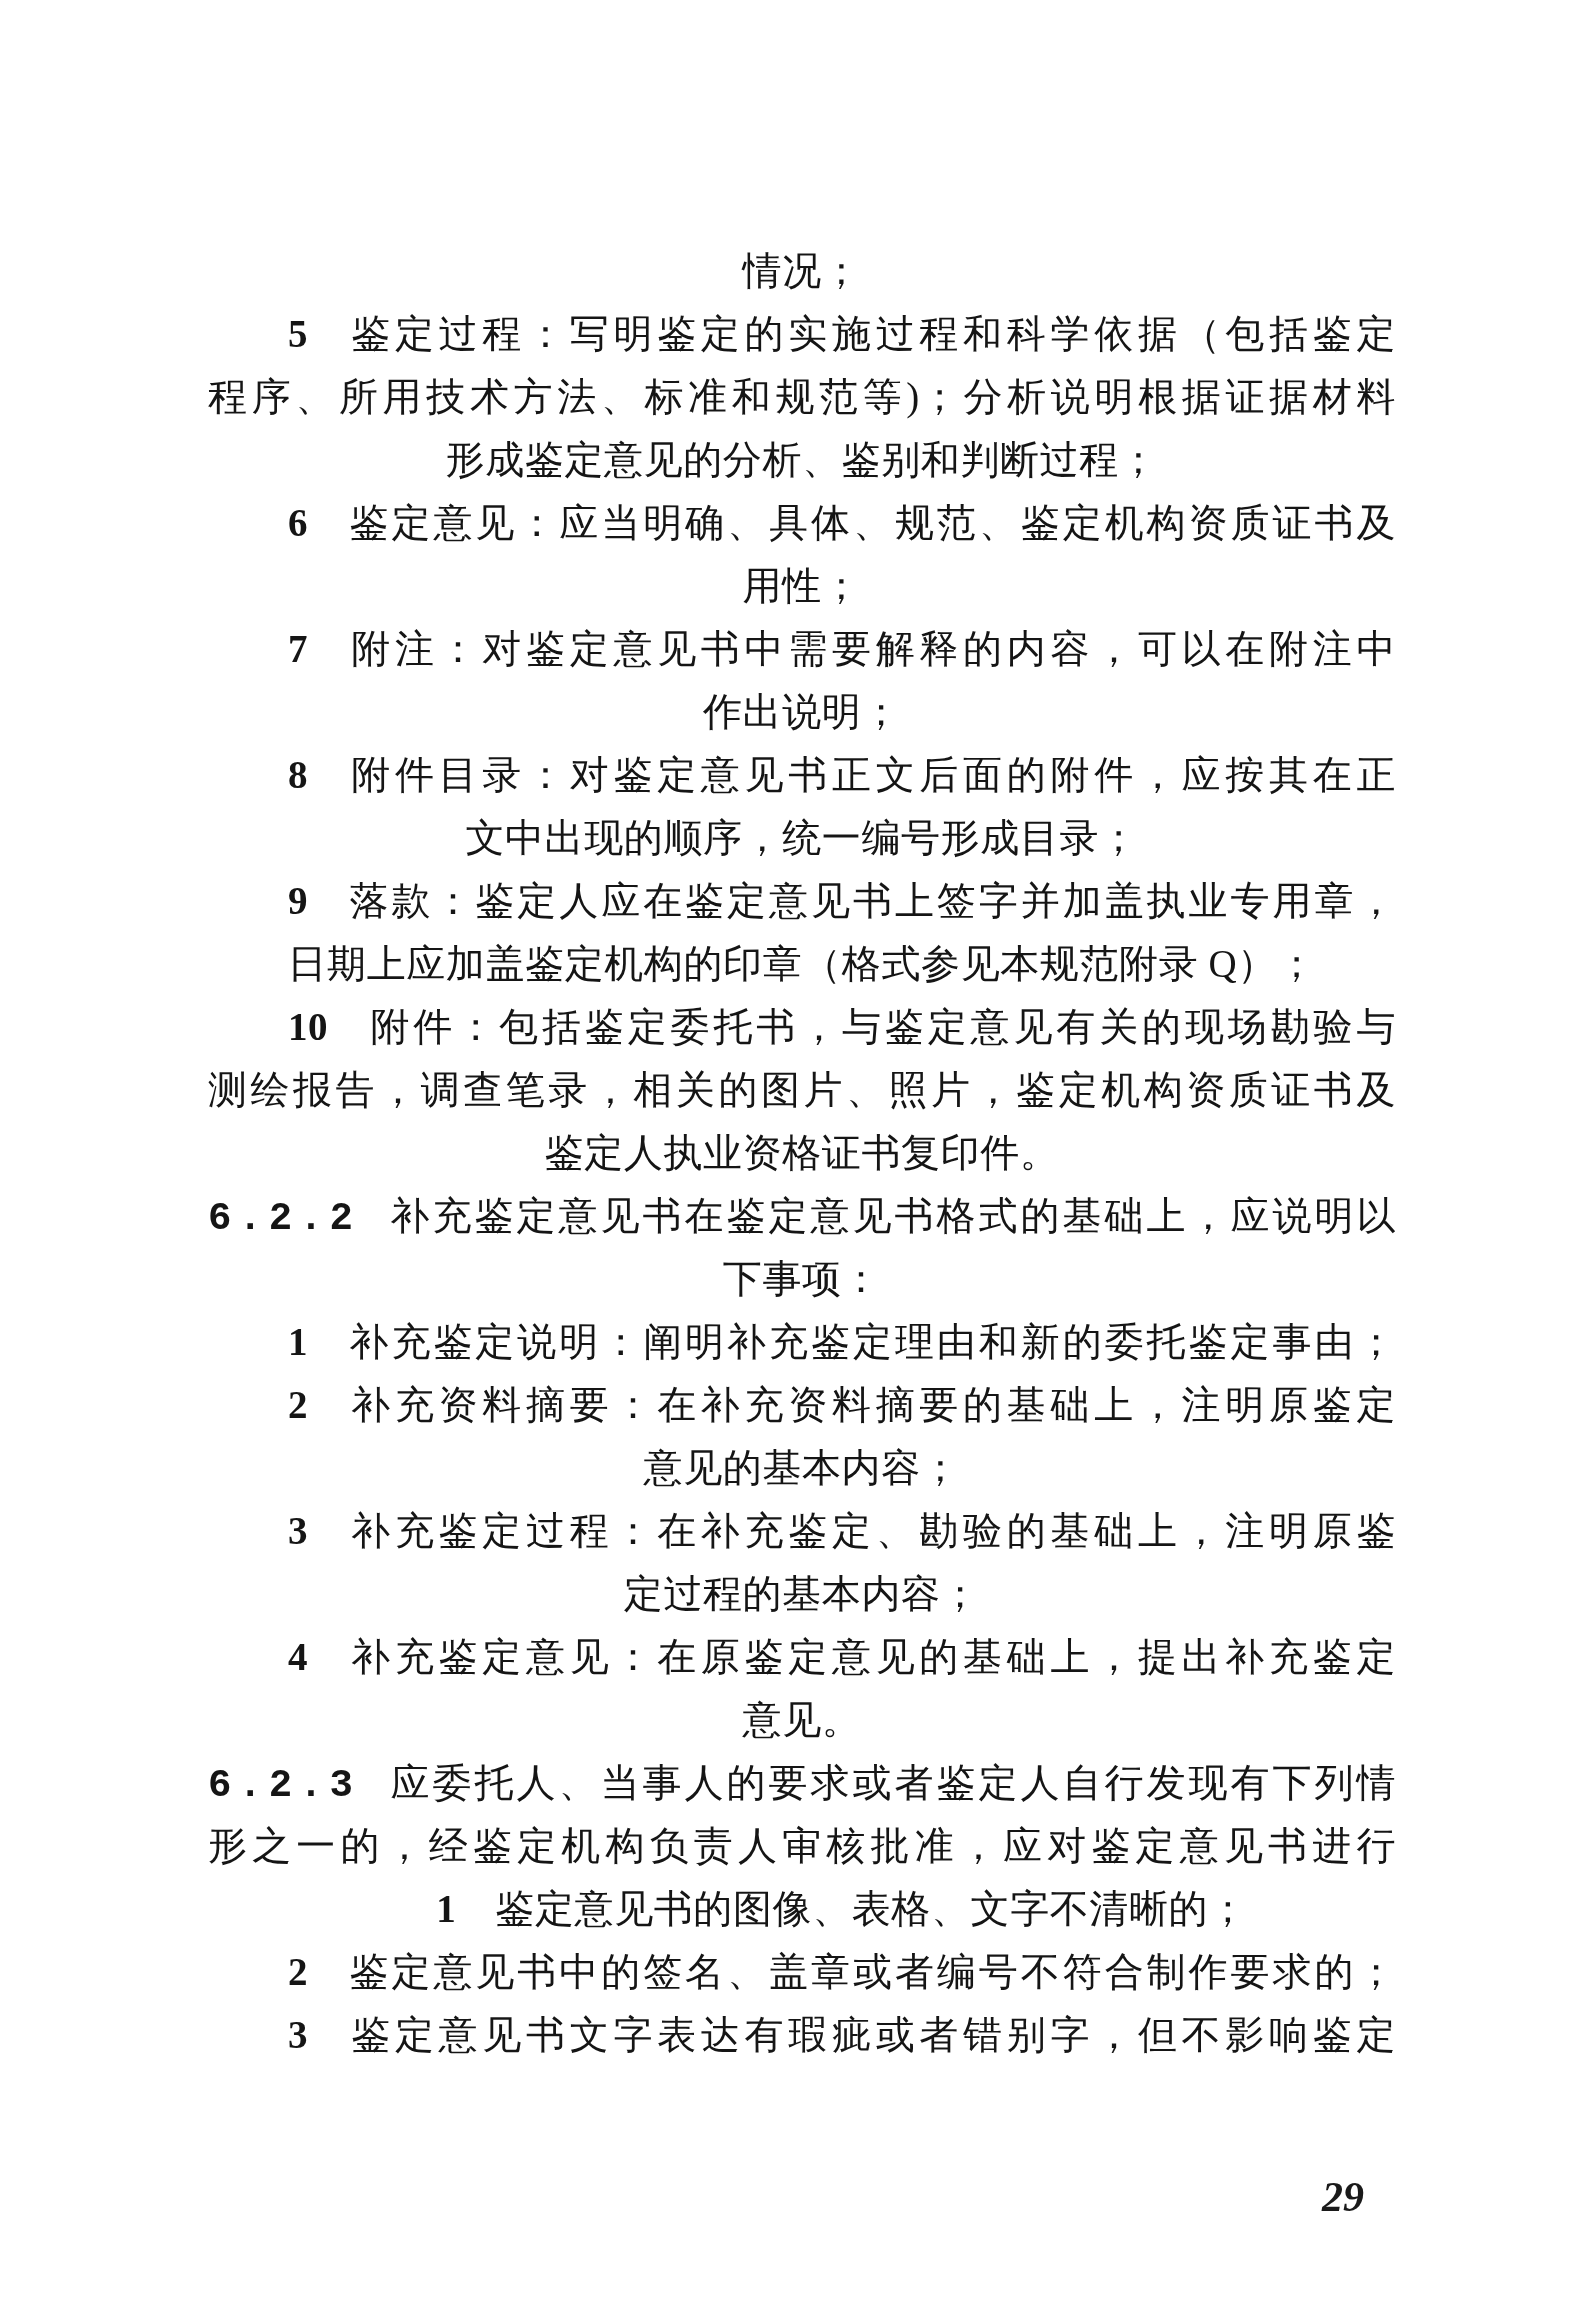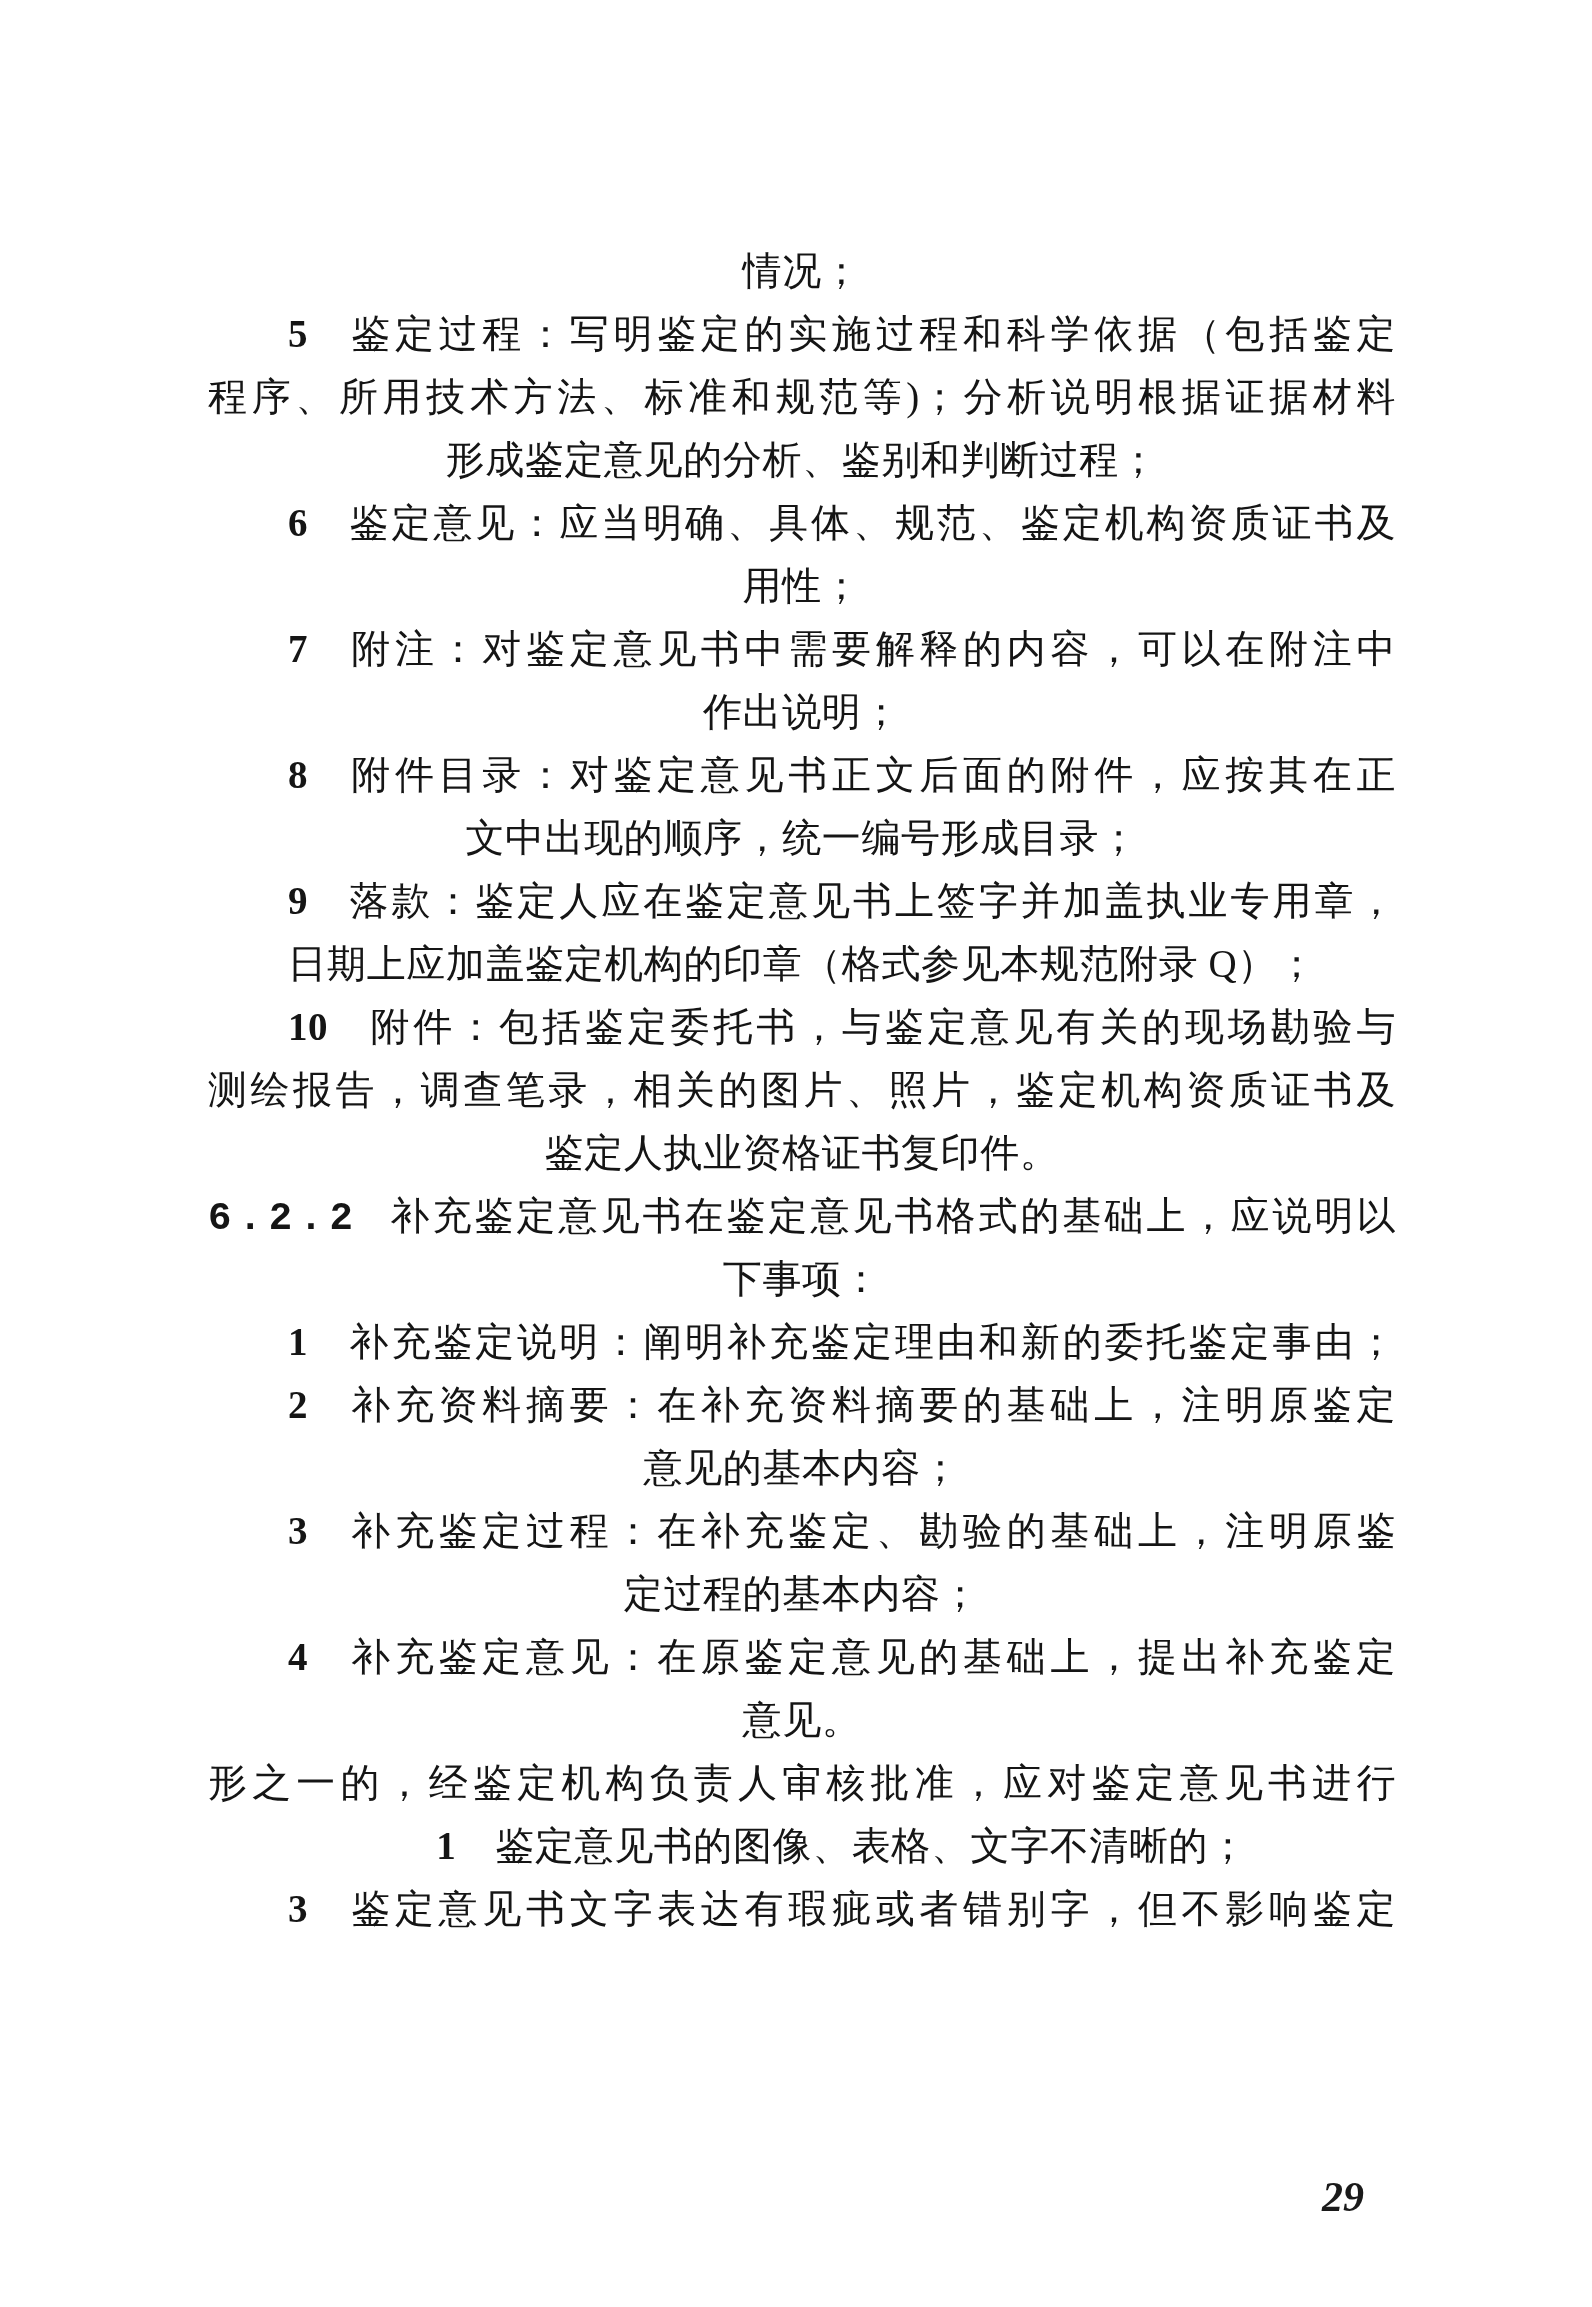--- a/index.html
+++ b/index.html
@@ -95,19 +95,21 @@
       <div class="line cont"><span class="txt">鉴定人执业资格证书复印件。</span></div>
       <div class="line section fill"><span class="num secnum">6.2.2</span><span class="numgap secgap"></span><span class="txt">补充鉴定意见书在鉴定意见书格式的基础上，应说明以</span></div>
       <div class="line cont"><span class="txt">下事项：</span></div>
       <div class="line item fill"><span class="num">1</span><span class="numgap"></span><span class="txt">补充鉴定说明：阐明补充鉴定理由和新的委托鉴定事由；</span></div>
       <div class="line item fill"><span class="num">2</span><span class="numgap"></span><span class="txt">补充资料摘要：在补充资料摘要的基础上，注明原鉴定</span></div>
       <div class="line cont"><span class="txt">意见的基本内容；</span></div>
       <div class="line item fill"><span class="num">3</span><span class="numgap"></span><span class="txt">补充鉴定过程：在补充鉴定、勘验的基础上，注明原鉴</span></div>
       <div class="line cont"><span class="txt">定过程的基本内容；</span></div>
       <div class="line item fill"><span class="num">4</span><span class="numgap"></span><span class="txt">补充鉴定意见：在原鉴定意见的基础上，提出补充鉴定</span></div>
       <div class="line cont"><span class="txt">意见。</span></div>
+      <div class="line section fill"><span class="num secnum">6.2.3</span><span class="numgap secgap"></span><span class="txt">应委托人、当事人的要求或者鉴定人自行发现有下列情</span></div>
       <div class="line cont fill"><span class="txt">形之一的，经鉴定机构负责人审核批准，应对鉴定意见书进行</span></div>
       <div class="line item"><span class="num">1</span><span class="numgap"></span><span class="txt">鉴定意见书的图像、表格、文字不清晰的；</span></div>
+      <div class="line item fill"><span class="num">2</span><span class="numgap"></span><span class="txt">鉴定意见书中的签名、盖章或者编号不符合制作要求的；</span></div>
       <div class="line item fill"><span class="num">3</span><span class="numgap"></span><span class="txt">鉴定意见书文字表达有瑕疵或者错别字，但不影响鉴定</span></div>
     </div>
   <div class="page-number">29</div>
 </div>
 
 
 </body></html>

